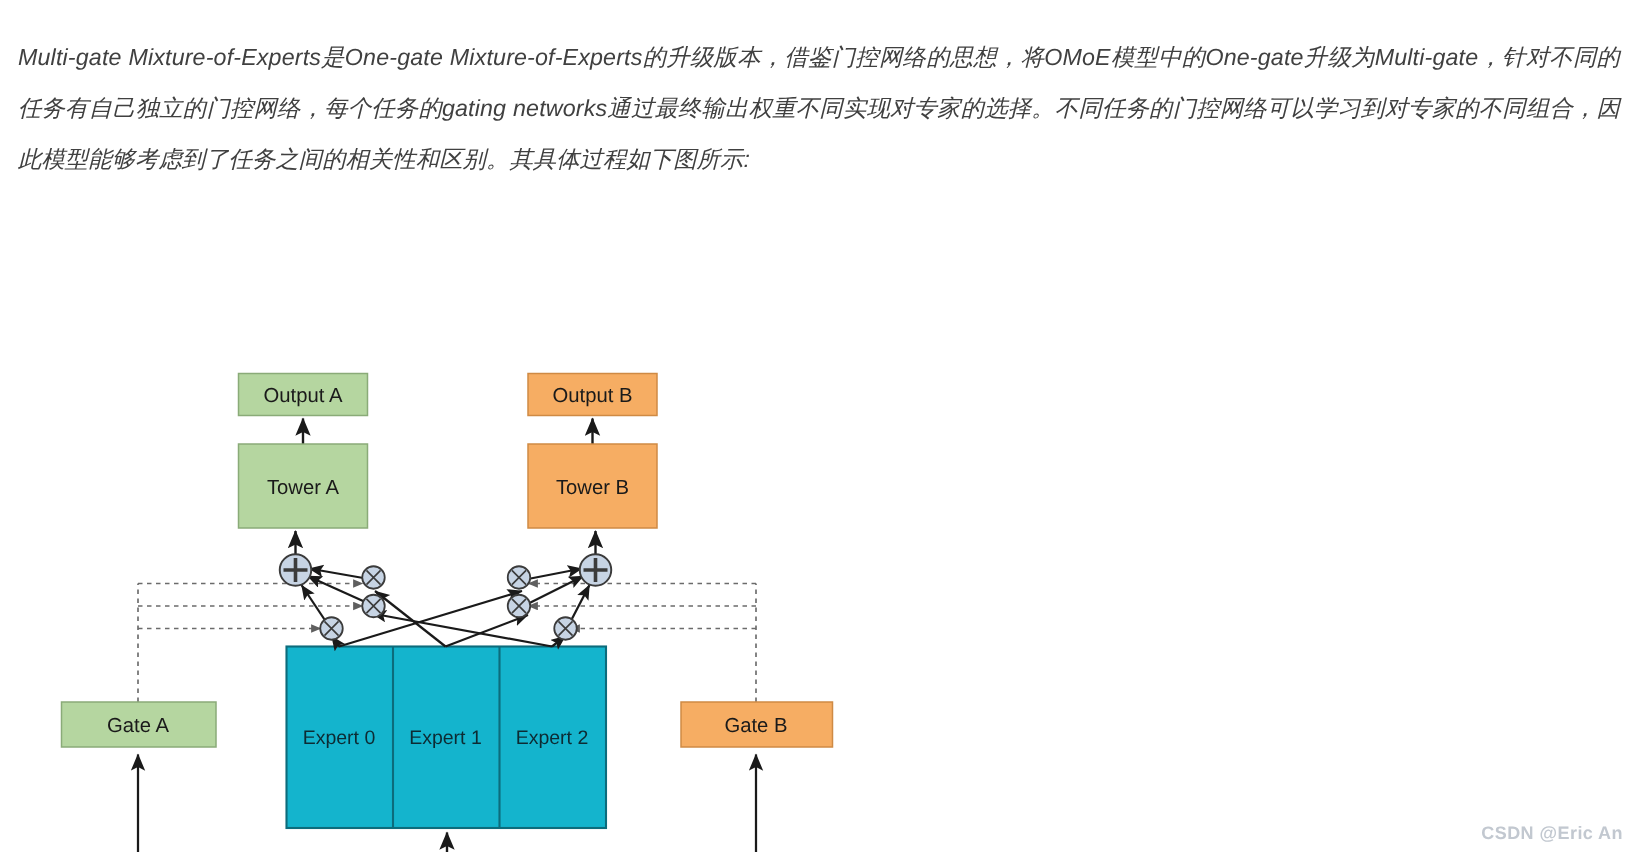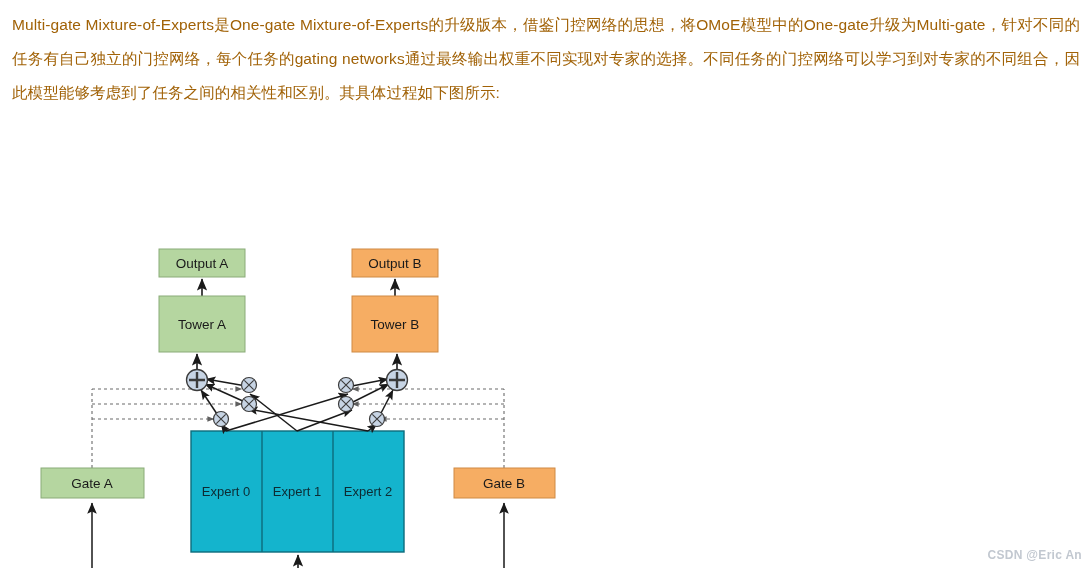--- a/index.html
+++ b/index.html
@@ -18,27 +18,28 @@
   
   #article {
     position: absolute;
     left: 0;
     top: 0;
     width: 1092px;
     padding: 8px 12px 0 12px;
     box-sizing: border-box;
   }
   #article p {
-    margin: 0 0 0 0;
-    color: #a16207;
+    margin: 14px 0 0 0;
+    color: #404040;
     font-size: 15.5px;
     line-height: 34px;
     letter-spacing: 0.1px;
     text-align: justify;
     text-justify: inter-ideograph;
+    font-style: italic;
   }
 
   
   #figure {
     position: absolute;
     left: 14px;
     top: 118px;
     width: 1092px;
     height: 450px;
   }

